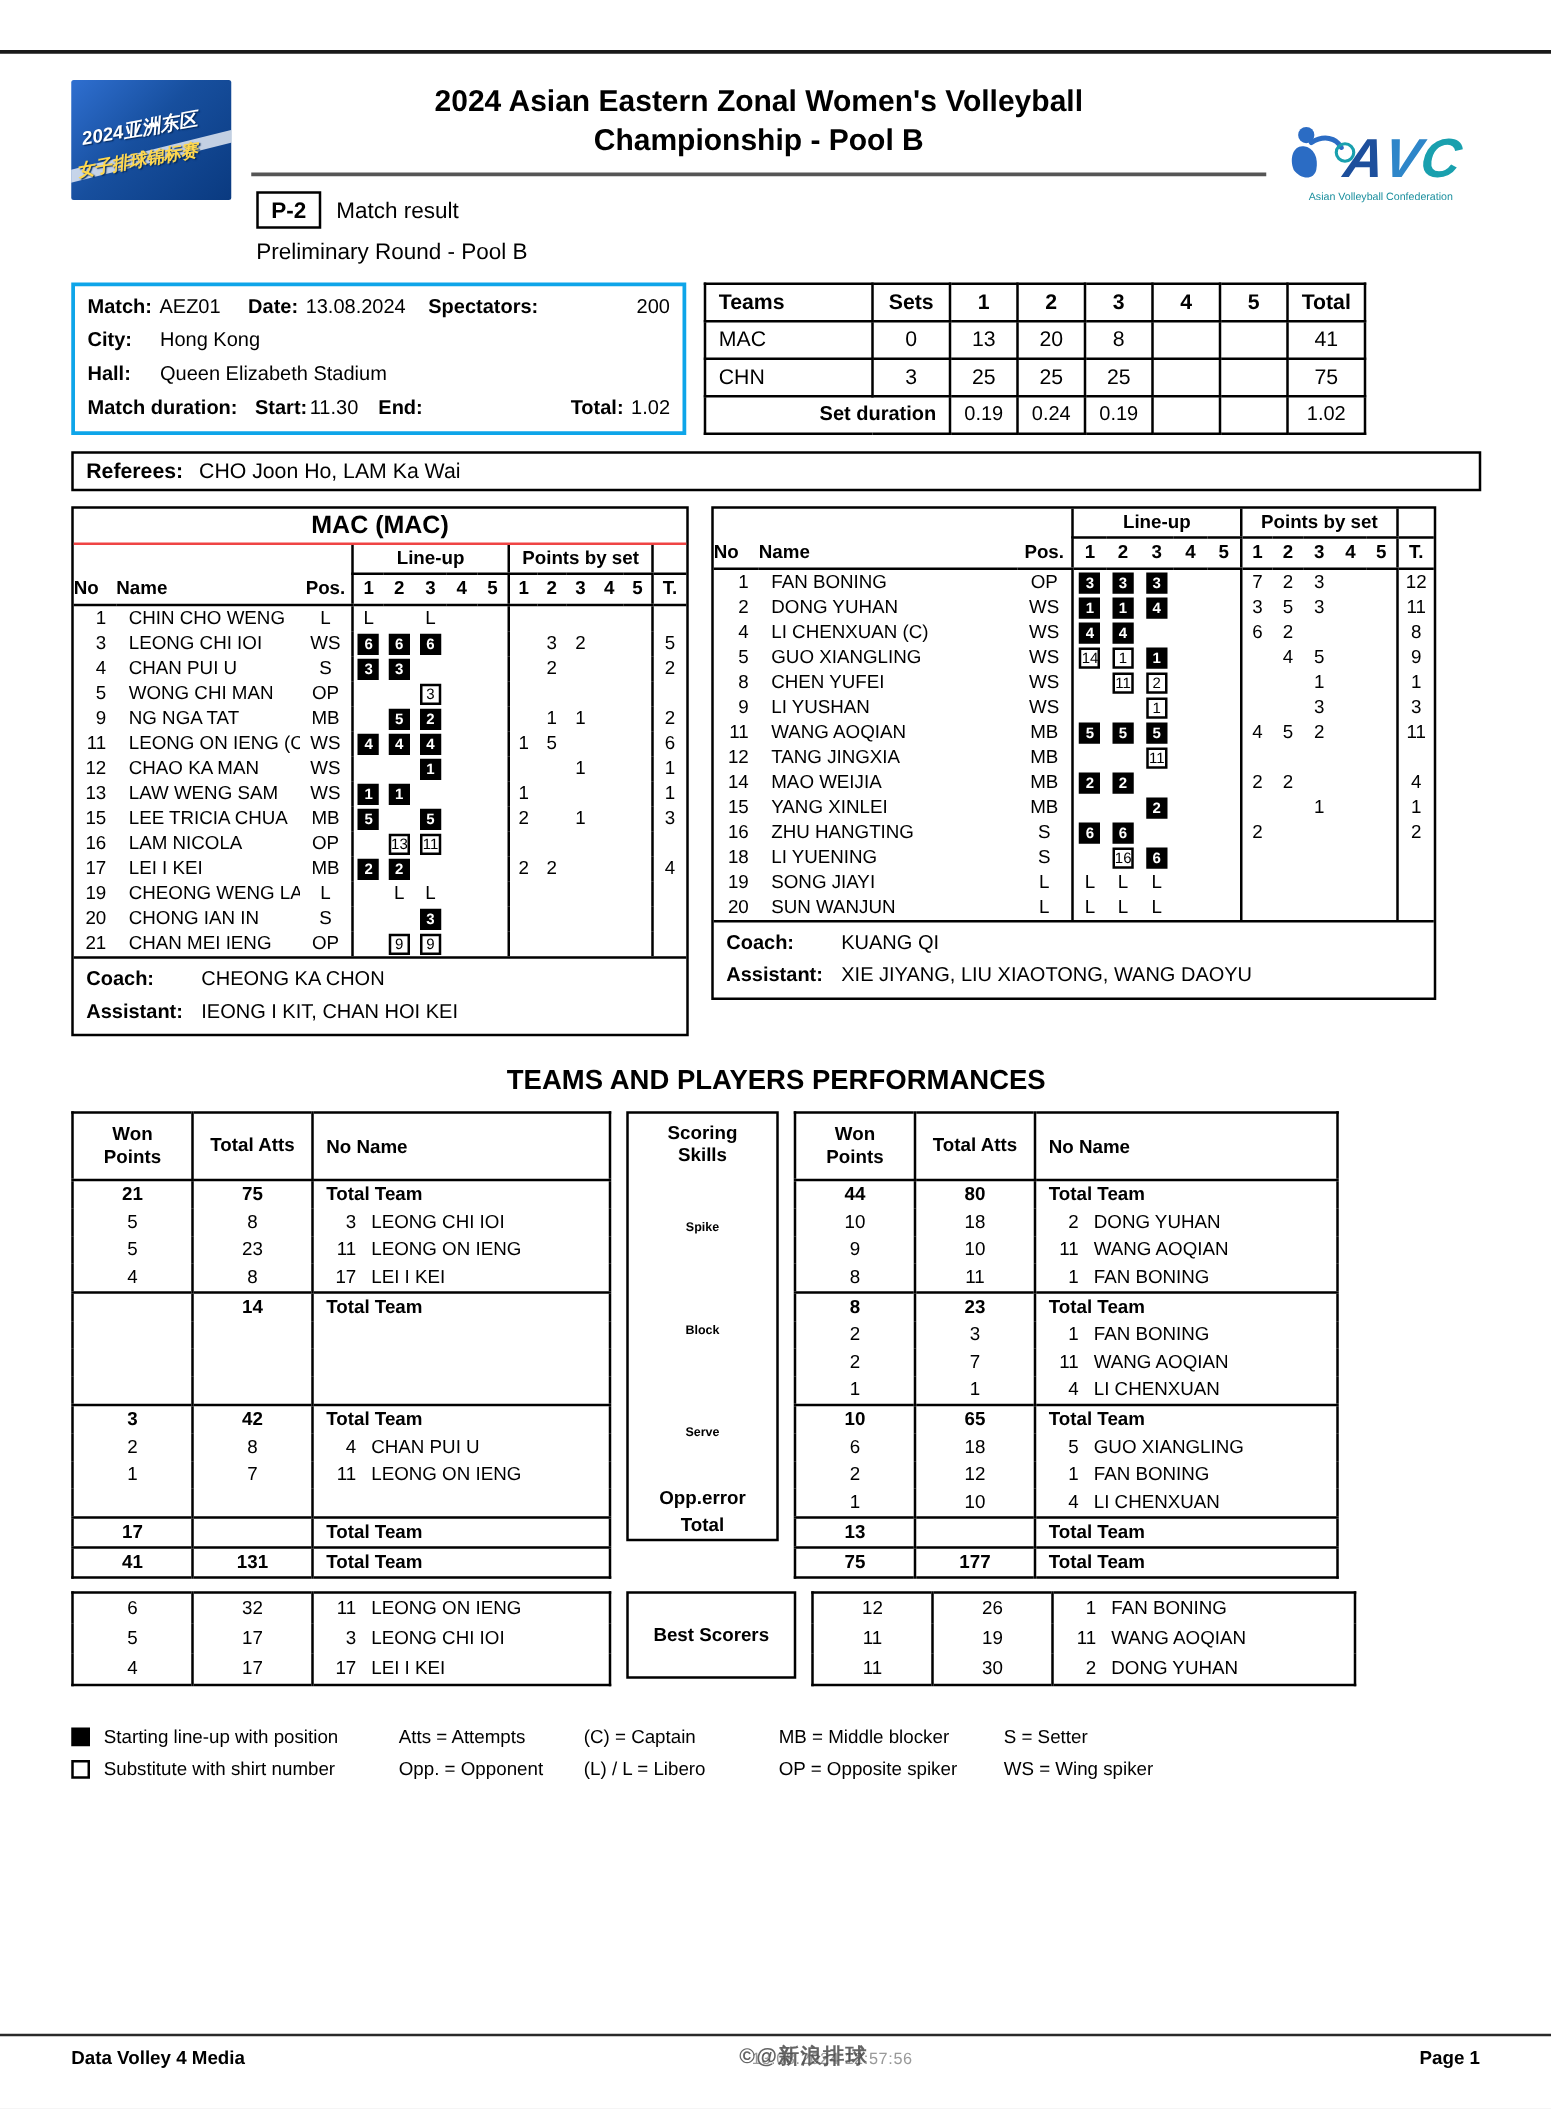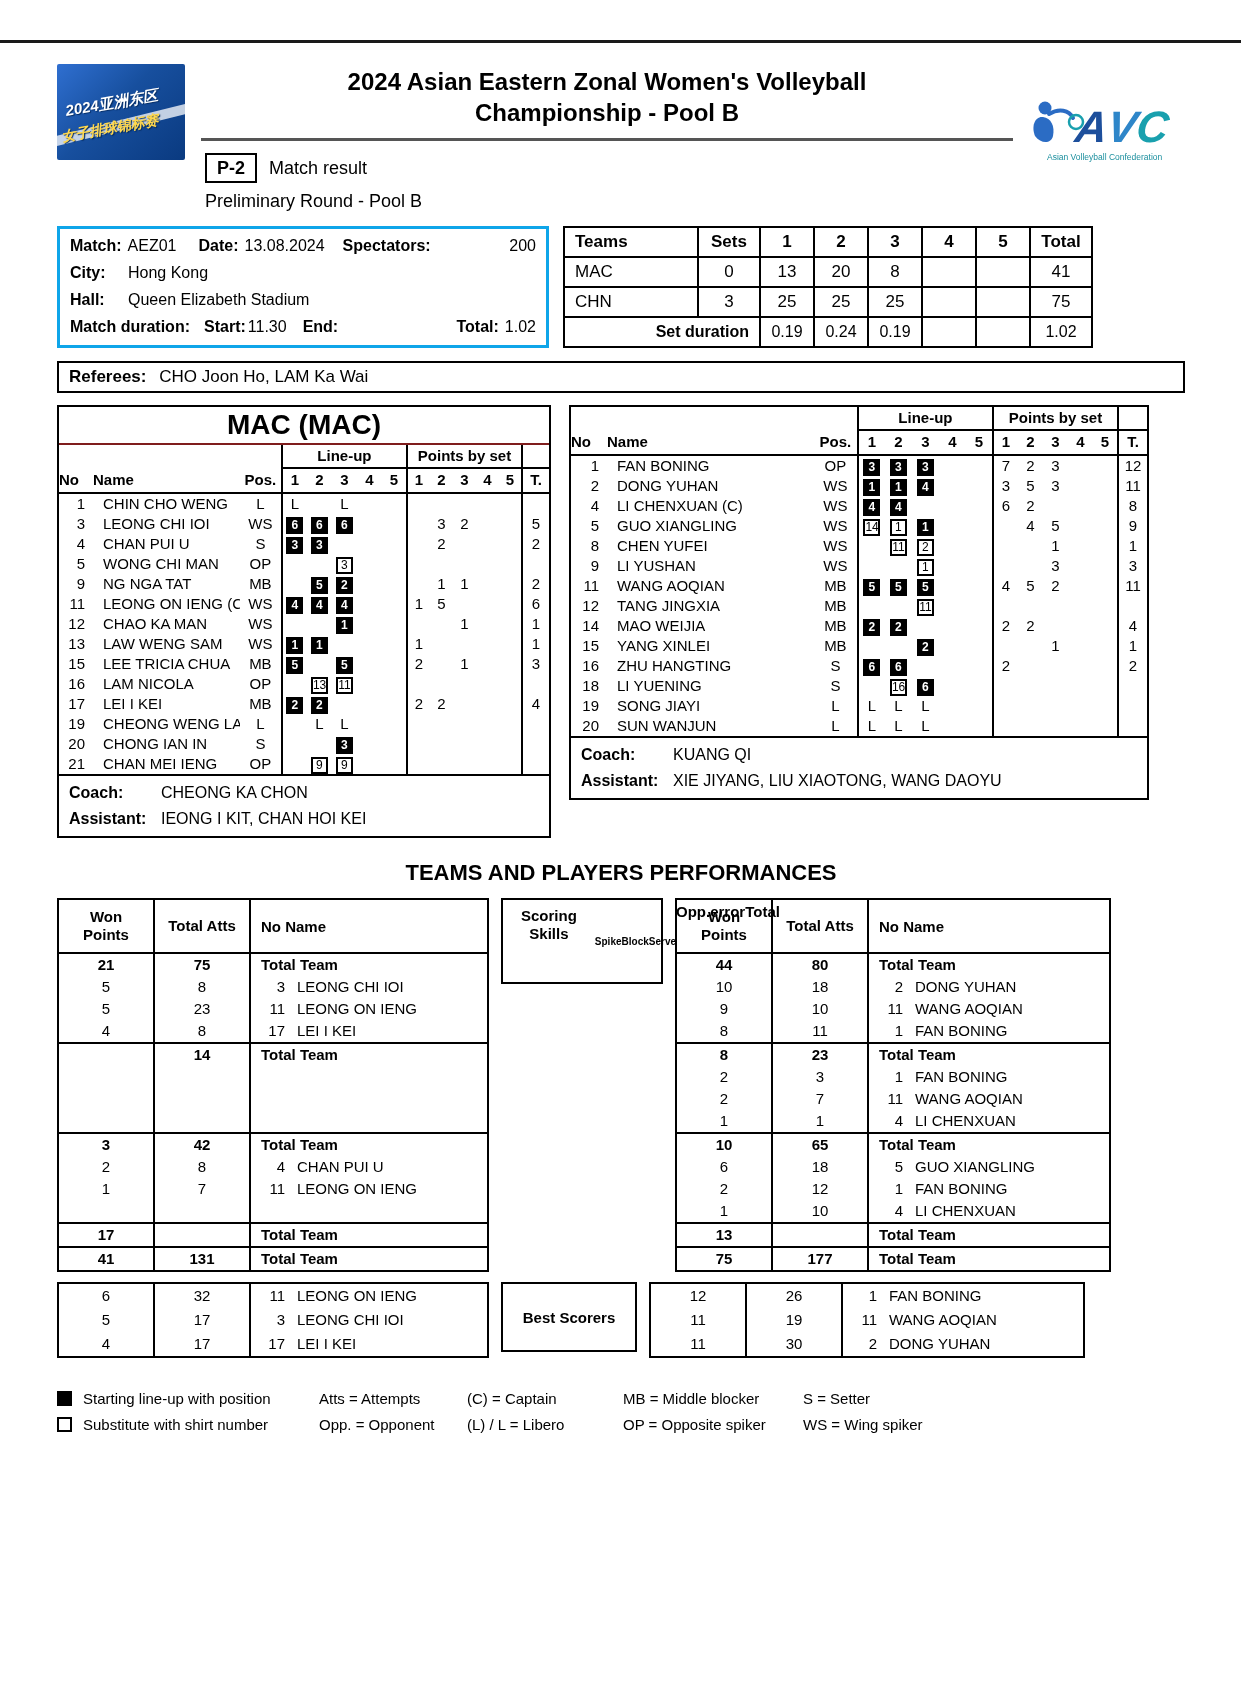--- a/index.html
+++ b/index.html
@@ -41,21 +41,21 @@
   .teams-table .dur-label{font-weight:bold;text-align:right;padding-right:10px;font-size:16px;}
   .teams-table .durv{font-size:16px;}
 
   .ref-box{margin-top:13px;border:2px solid #000;padding:4px 10px;font-size:17px;}
   .ref-box b{margin-right:8px;}
 
   
   .rosters{display:flex;gap:18px;margin-top:12px;align-items:flex-start;}
   .panel{border:2px solid #000;box-sizing:border-box;}
   .panel-mac{width:494px;} .panel-chn{width:580px;}
-  .panel-title{font-weight:bold;font-size:28px;text-align:center;border-bottom:2px solid #7f1d1d;padding:2px 0;}
+  .panel-title{font-weight:bold;font-size:20px;text-align:center;border-bottom:2px solid #ef4444;padding:2px 0;}
   table.roster{border-collapse:collapse;width:100%;table-layout:fixed;}
   .roster th,.roster td{font-size:15px;padding:0;overflow:hidden;white-space:nowrap;}
   .roster .sep-l{border-left:2px solid #000;}
   .roster thead .grp th{font-weight:bold;padding:2px 0 3px;}
   .roster thead .grp .gb{border-bottom:2px solid #000;}
   .roster thead .cols th{font-weight:bold;padding:2px 0 4px;border-bottom:2px solid #000;}
   .roster th.h-no{text-align:left;padding-left:6px;}
   .roster th.h-name{text-align:left;padding-left:10px;}
   .roster td{height:20px;line-height:20px;}
   .roster td.c-no{text-align:right;padding-right:8px;}
@@ -79,21 +79,21 @@
   .perf th{font-weight:bold;font-size:15px;height:48px;vertical-align:middle;padding:2px 6px;
            border-bottom:2px solid #000;}
   .perf th.h-won,.perf th.h-atts{width:92px;border-right:2px solid #000;text-align:center;line-height:1.2;}
   .perf th.h-nn{text-align:left;padding-left:10px;}
   .perf tbody{border-top:2px solid #000;}
   .perf td{height:20px;line-height:20px;font-size:15px;}
   .perf td.v-won,.perf td.v-atts{text-align:center;border-right:2px solid #000;}
   .perf td.v-nn{text-align:left;padding-left:10px;white-space:nowrap;overflow:hidden;}
   .perf tr.tt td{font-weight:bold;}
   .pnum{display:inline-block;width:24px;text-align:right;margin-right:12px;}
-  .mid{width:162px;border:2px solid #000;box-sizing:border-box;display:flex;flex-direction:row;flex:none;}
+  .mid{width:122px;border:2px solid #000;box-sizing:border-box;display:flex;flex-direction:column;flex:none;}
   .mid .hd{height:50px;display:flex;align-items:center;justify-content:center;font-weight:bold;
            font-size:15px;text-align:center;line-height:1.25;padding:0 18px;}
   .mid .sec{height:82px;display:flex;align-items:center;justify-content:center;font-weight:bold;font-size:10px;}
   .mid .one{height:22px;display:flex;align-items:center;justify-content:center;font-weight:bold;font-size:15px;}
   .mid-best{width:136px;border:2px solid #000;box-sizing:border-box;height:70px;display:flex;flex:none;
             align-items:center;justify-content:center;font-weight:bold;font-size:15px;}
   table.best{border-collapse:collapse;border:2px solid #000;table-layout:fixed;}
   .best td{height:22px;line-height:22px;font-size:15px;}
   .best-mac{width:432px;} .best-chn{width:436px;}
   .best td.v-won,.best td.v-atts{width:92px;text-align:center;border-right:2px solid #000;}
@@ -1065,13 +1065,23 @@
 
       <span class="leg-sq leg-white"></span>
       <span>Substitute with shirt number</span>
       <span>Opp. = Opponent</span>
       <span>(L) / L = Libero</span>
       <span>OP = Opposite spiker</span>
       <span>WS = Wing spiker</span>
     </div>
   </div>
 
+  <div class="footer">
+    <span>Data Volley 4 Media</span>
+    <span class="fc">
+      <span class="wm-stack">
+        <span class="ts">13.08.2024 12:57:56</span>
+        <span class="wm">©@新浪排球</span>
+      </span>
+    </span>
+    <span>Page 1</span>
+  </div>
 </div>
 
 </body></html>

